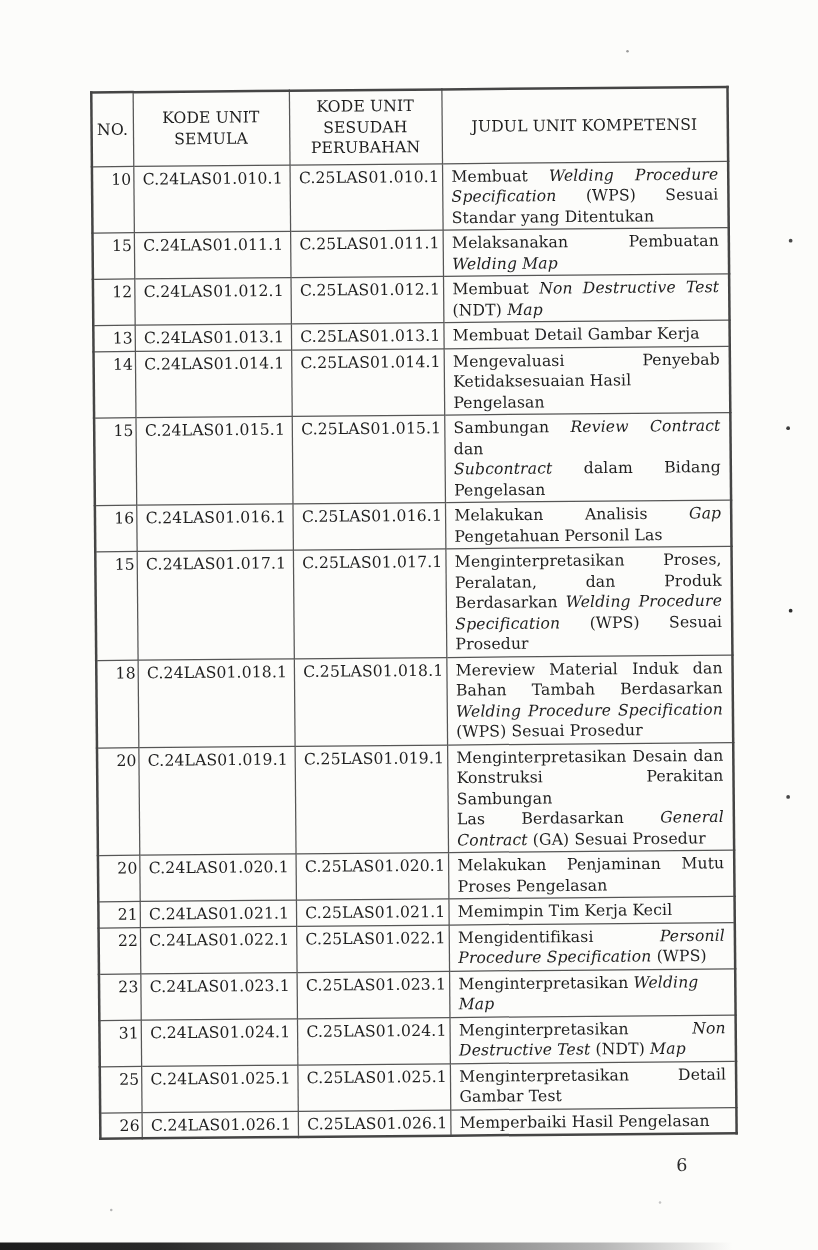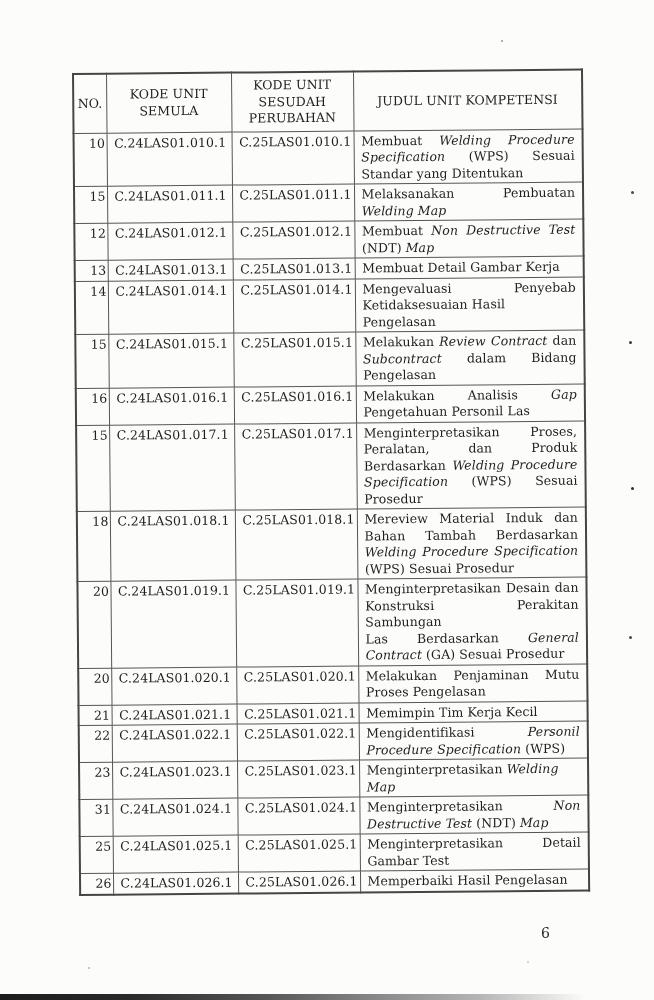--- a/index.html
+++ b/index.html
@@ -116,21 +116,21 @@
             <td class="c-judul">
               <div class="jl"><span>Mengevaluasi Penyebab</span></div>
               <div class="jl last"><span>Ketidaksesuaian Hasil Pengelasan</span></div>
             </td>
           </tr>
           <tr>
             <td class="c-no">15</td>
             <td class="c-kode">C.24LAS01.015.1</td>
             <td class="c-kode">C.25LAS01.015.1</td>
             <td class="c-judul">
-              <div class="jl"><span>Melakukan </span><i>Review Contract</i><span> dan</span></div>
+              <div class="jl"><span>Sambungan </span><i>Review Contract</i><span> dan</span></div>
               <div class="jl"><i>Subcontract</i><span> dalam Bidang</span></div>
               <div class="jl last"><span>Pengelasan</span></div>
             </td>
           </tr>
           <tr>
             <td class="c-no">16</td>
             <td class="c-kode">C.24LAS01.016.1</td>
             <td class="c-kode">C.25LAS01.016.1</td>
             <td class="c-judul">
               <div class="jl"><span>Melakukan Analisis </span><i>Gap</i></div>

